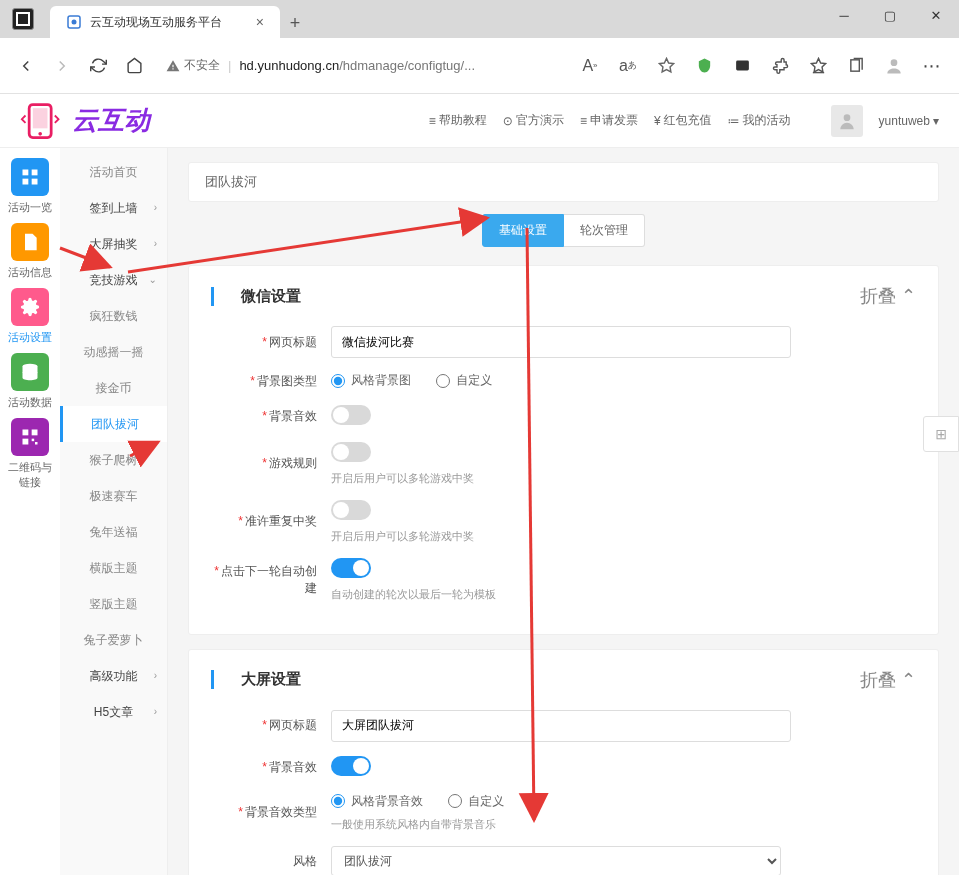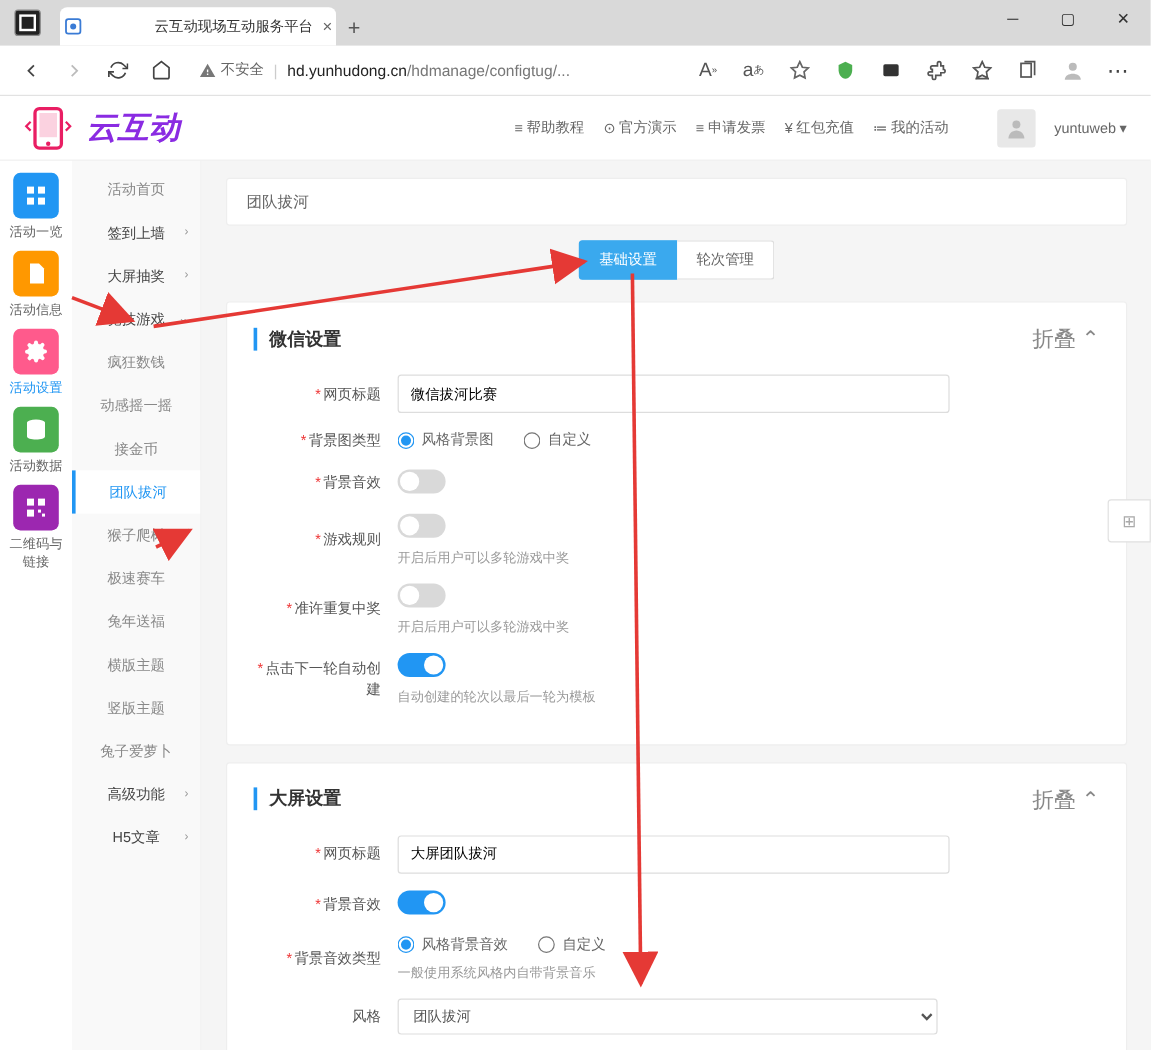--- a/index.html
+++ b/index.html
@@ -2,29 +2,29 @@
 <html><head>
 <meta charset="utf-8">
 <style>
 * { margin:0; padding:0; box-sizing:border-box; font-family:"Microsoft YaHei","PingFang SC",Arial,sans-serif; }
 body { background:#fff; width:959px; height:875px; overflow:hidden; position:relative; }
 
 
 .titlebar { height:38px; background:#d9d9d9; display:flex; align-items:flex-end; padding-left:50px; position:relative; }
 .win-ctl { position:absolute; right:0; top:0; display:flex; }
 .win-ctl div { width:46px; height:30px; display:flex; align-items:center; justify-content:center; color:#333; font-size:13px; }
-.tab { background:#fff; border-radius:6px 6px 0 0; height:32px; padding:0 3px; display:flex; align-items:center; gap:8px; min-width:230px;text-align:right; }
+.tab { background:#fff; border-radius:6px 6px 0 0; height:32px; padding:0 16px; display:flex; align-items:center; gap:8px; min-width:230px; }
 .tab svg { width:16px; height:16px; }
 .tab-title { font-size:12px; color:#333; flex:1; }
 .tab-x { color:#666; font-size:14px; }
 .newtab { width:30px; height:30px; display:flex; align-items:center; justify-content:center; color:#555; font-size:18px; }
 .winicon { position:absolute; left:12px; top:8px; width:22px; height:22px; border:1px solid #888; border-radius:3px; background:#222; display:flex; align-items:center; justify-content:center; }
 .winicon::after { content:""; width:10px; height:10px; border:2px solid #fff; }
 
-.addrbar { height:42px; background:#fff; border-bottom:1px solid #e2e2e2; display:flex; align-items:center; padding:0 10px; gap:4px; }
+.addrbar { height:56px; background:#fff; border-bottom:1px solid #e2e2e2; display:flex; align-items:center; padding:0 10px; gap:4px; }
 .addrbar .nav { width:32px; height:32px; display:flex; align-items:center; justify-content:center; color:#555; }
 .url-pill { flex:1; height:30px; border-radius:15px; display:flex; align-items:center; padding:0 12px; gap:8px; font-size:13px; color:#666; }
 .url-warn { display:flex; align-items:center; gap:4px; color:#666; font-size:12px; }
 .url-txt { color:#777; }
 .url-host { color:#222; }
 .tool { width:34px; height:32px; display:flex; align-items:center; justify-content:center; color:#555; }
 .dots { font-size:18px; letter-spacing:1px; color:#444; }
 
 
 .apphdr { height:54px; display:flex; align-items:center; padding:0 20px; justify-content:space-between; border-bottom:1px solid #eee; }
@@ -54,21 +54,21 @@
 
 .content { flex:1; background:#f5f5f5; overflow-y:auto; position:relative; padding:14px 20px; }
 .crumb { font-size:13px; color:#666; background:#fff; padding:10px 16px; border:1px solid #eee; border-radius:3px; margin-bottom:12px; }
 .tabs { text-align:center; margin-bottom:18px; }
 .tabs button { border:1px solid #ddd; background:#fff; padding:7px 16px; font-size:12px; color:#666; cursor:pointer; }
 .tabs button.active { background:#3aa9ee; color:#fff; border-color:#3aa9ee; }
 .tabs button:first-child { border-radius:3px 0 0 3px; } .tabs button:last-child { border-radius:0 3px 3px 0; border-left:none; }
 
 .panel { background:#fff; border:1px solid #eee; border-radius:3px; padding:18px 22px; margin-bottom:14px; }
 .panel-hd { display:flex; justify-content:space-between; align-items:center; margin-bottom:18px; }
-.panel-hd h3 { font-size:15px; color:#333; border-left:3px solid #2196f3; padding-left:10px; }
+.panel-hd h3 { font-size:15px; color:#333; border-left:3px solid #2196f3; padding-left:27px; }
 .fold { font-size:18px; color:#888; cursor:pointer; }
 .row { display:flex; align-items:center; margin-bottom:14px; }
 .lbl { width:120px; text-align:right; font-size:12px; color:#555; padding-right:14px; }
 .lbl .req { color:#e33; margin-right:2px; }
 .ctl { flex:1; font-size:12px; color:#666; }
 .txtinput { width:460px; height:32px; border:1px solid #ddd; border-radius:3px; padding:0 10px; font-size:12px; }
 .sel { width:450px; height:30px; border:1px solid #ddd; border-radius:3px; padding:0 8px; font-size:12px; color:#555; background:#fff; }
 .radio { display:inline-flex; align-items:center; margin-right:22px; gap:6px; }
 .radio input { accent-color:#2196f3; width:14px; height:14px; }
 .switch { width:40px; height:20px; border-radius:10px; background:#d9d9d9; position:relative; display:inline-block; cursor:pointer; }

